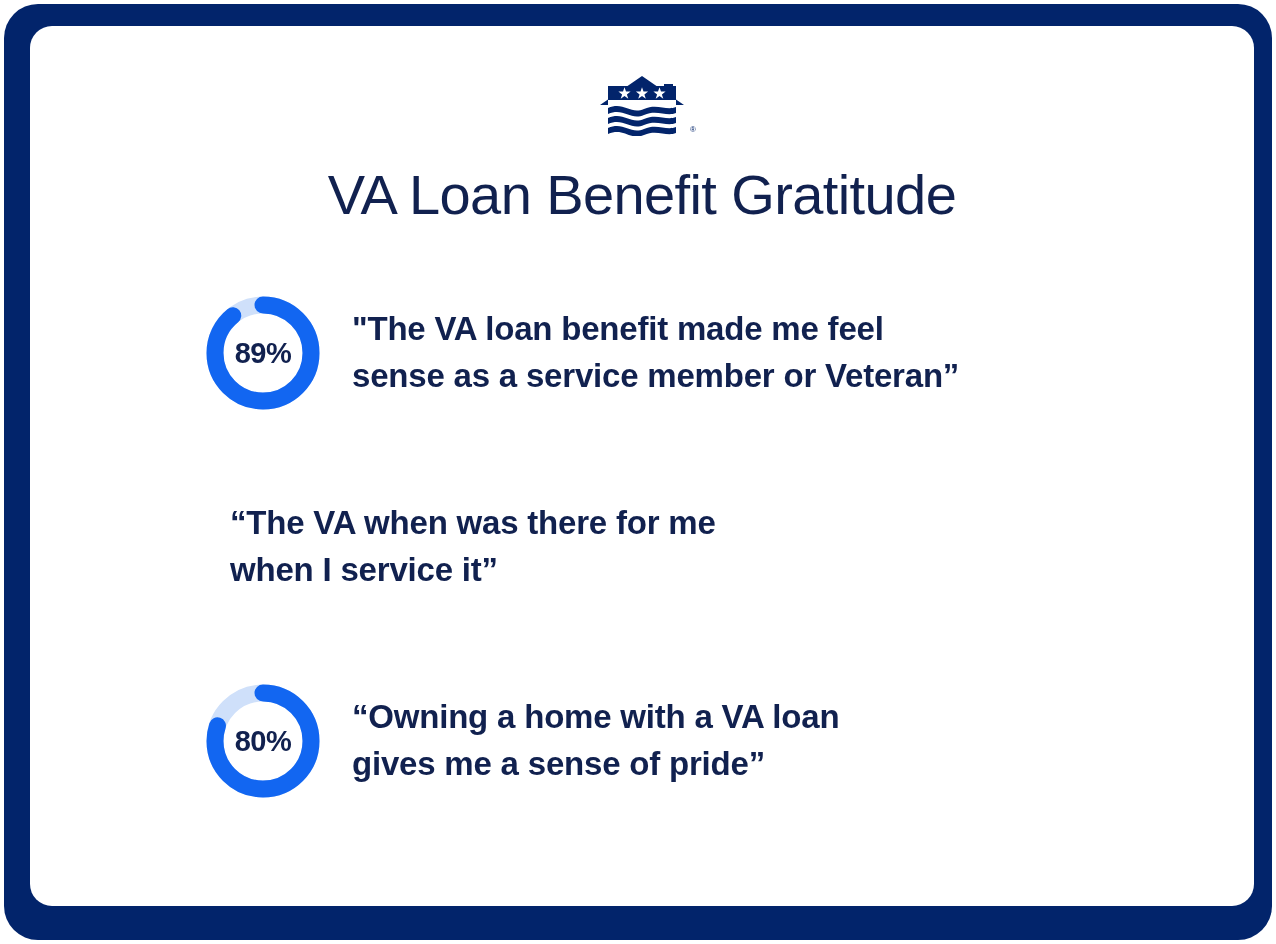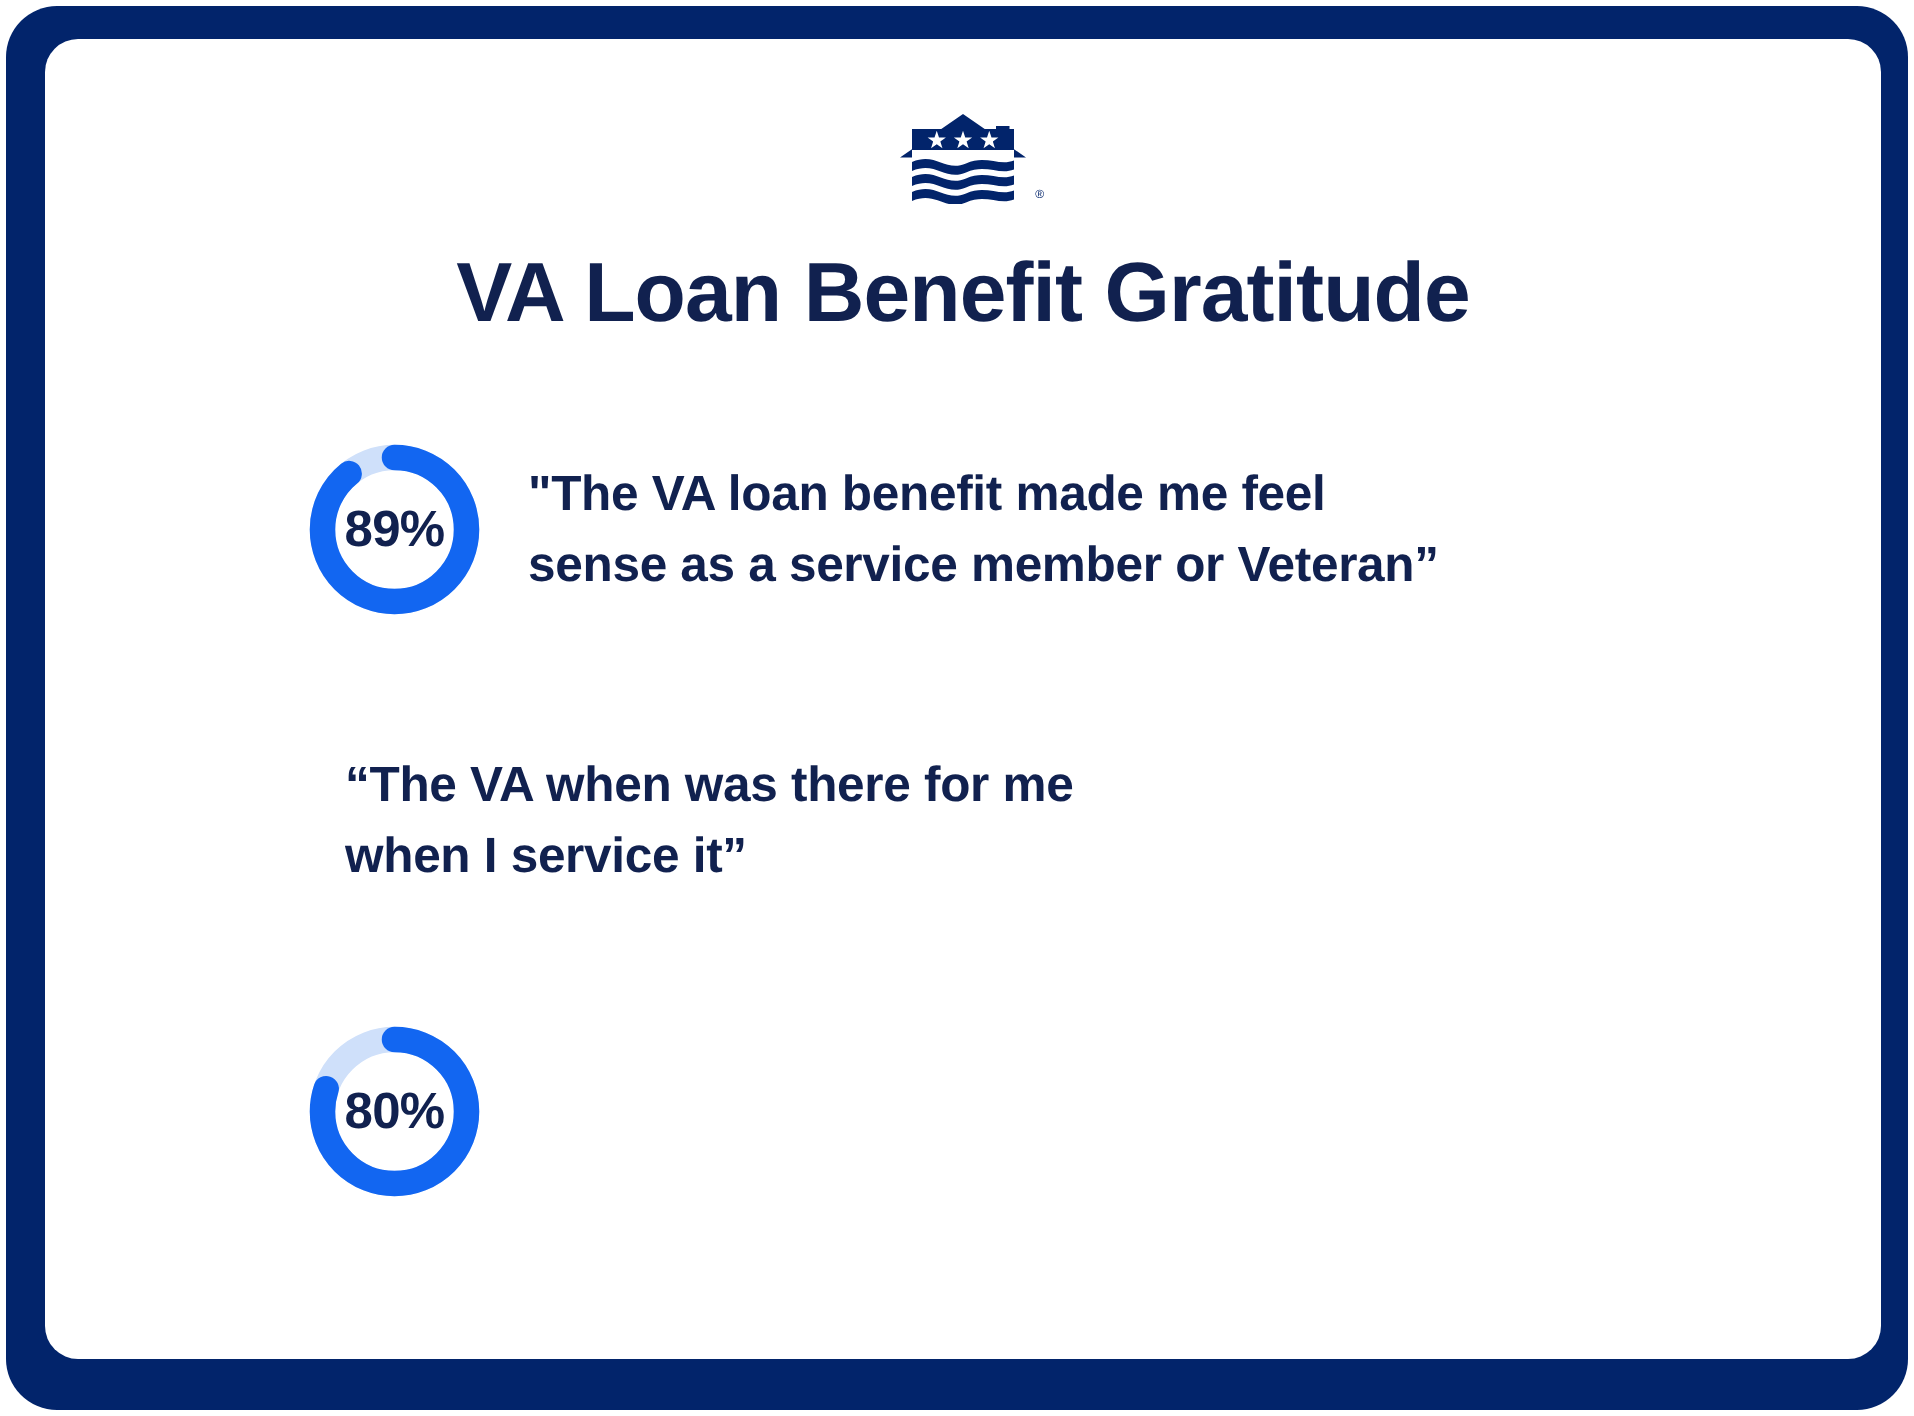--- a/index.html
+++ b/index.html
@@ -65,21 +65,21 @@
   }
 
   
   .title {
     position: absolute;
     left: 0;
     top: 138px;
     width: 1224px;
     text-align: center;
     font-size: 56px;
-    font-weight: 700;
+    font-weight: 400;
     letter-spacing: -0.6px;
     color: #11214F;
     line-height: 1.1;
     white-space: nowrap;
   }
 
   
   .stats {
     position: absolute;
     left: 0;
@@ -111,21 +111,21 @@
   }
   .donut-label {
     position: absolute;
     left: 0;
     top: 0;
     width: 122px;
     height: 122px;
     display: flex;
     align-items: center;
     justify-content: center;
-    font-size: 34px;
+    font-size: 29px;
     font-weight: 700;
     letter-spacing: -0.5px;
     color: #11214F;
   }
 
   .quote {
     margin-left: 28px;
     font-size: 33px;
     font-weight: 700;
     line-height: 1.42;
@@ -183,17 +183,21 @@
       </div>
 
       <div class="stat-row">
         <div class="donut">
           <svg viewBox="0 0 122 122">
             <circle cx="61" cy="61" r="48" fill="none" stroke="#CFE0FA" stroke-width="17"></circle>
             <circle class="arc" cx="61" cy="61" r="48" fill="none" stroke="#1266F1" stroke-width="17" stroke-linecap="round" stroke-dasharray="241.2743157956961 60.31857894892403"></circle>
           </svg>
           <div class="donut-label">80%</div>
         </div>
+        <div class="quote">
+          <span>“Owning a home with a VA loan</span><br>
+          <span>gives me a sense of pride”</span>
+        </div>
       </div>
 
     </div>
   </div>
 </div>
 
 </body></html>

